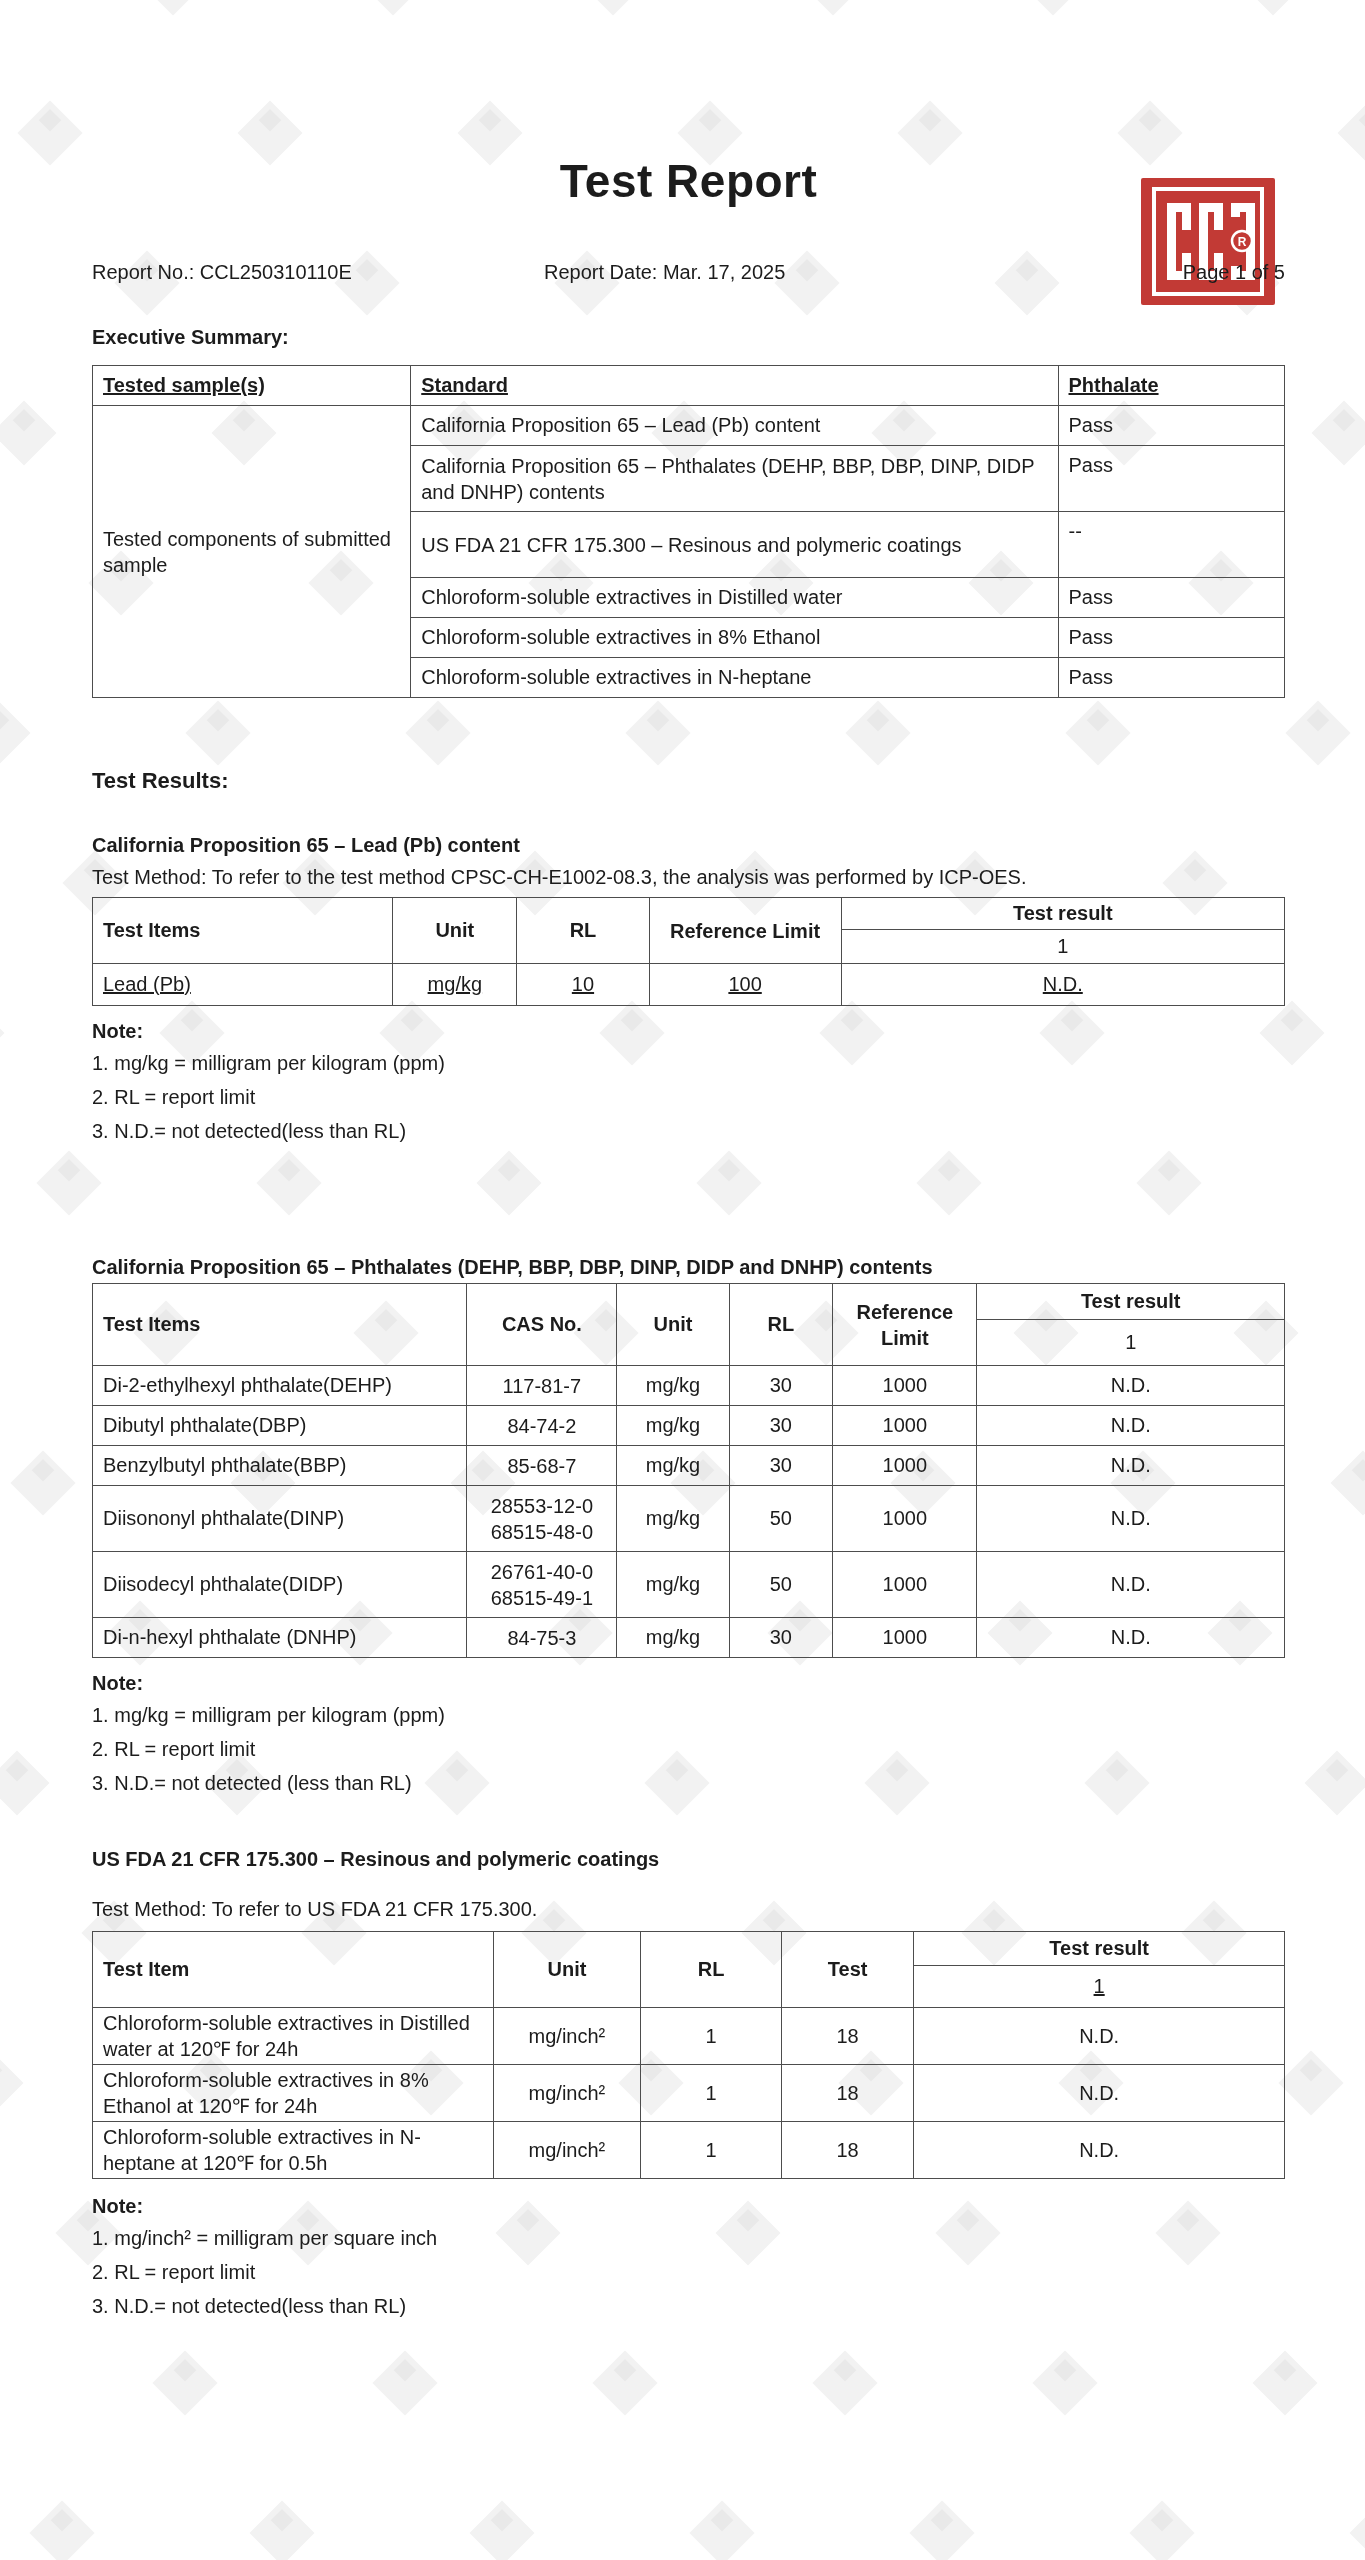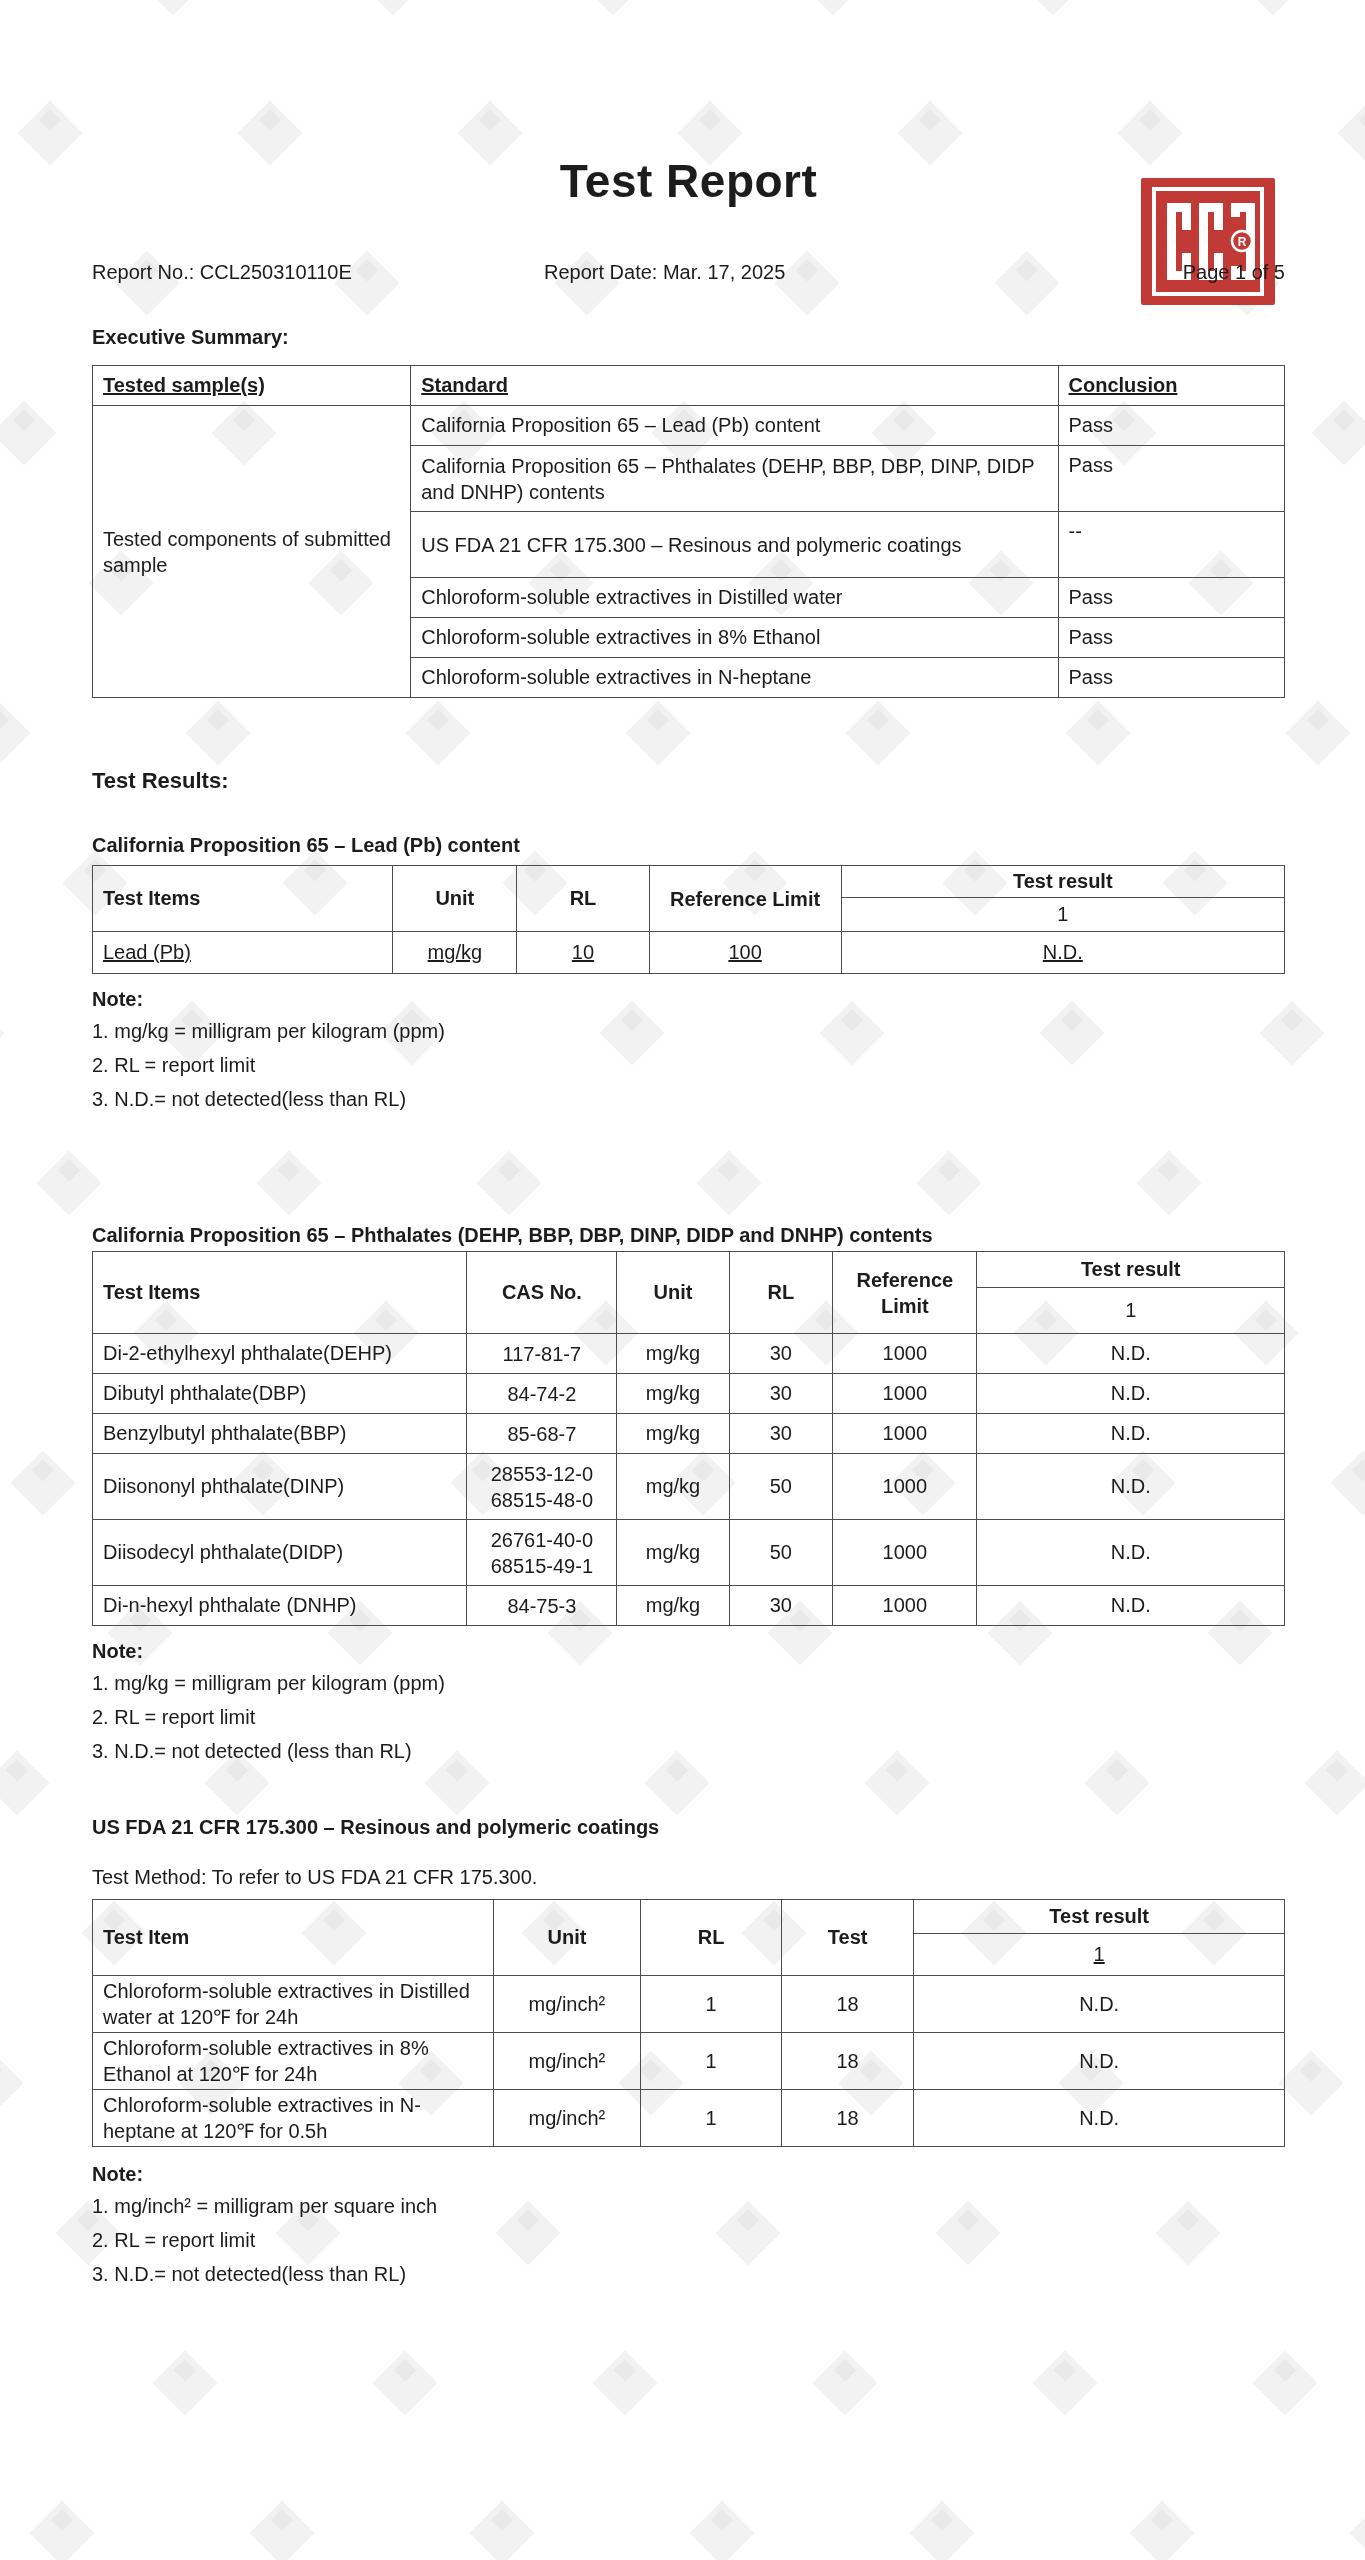--- a/index.html
+++ b/index.html
@@ -447,21 +447,21 @@
     <table class="t">
       <colgroup>
           <col style="width:26.7%">
           <col style="width:54.3%">
           <col style="width:19%">
         </colgroup>
       <tbody>
         <tr class="h40">
           <td class="l"><span class="uhead">Tested sample(s)</span></td>
           <td class="l"><span class="uhead">Standard</span></td>
-          <td class="l"><span class="uhead">Conclusion</span></td>
+          <td class="l"><span class="uhead">Phthalate</span></td>
         </tr>
         <tr class="h40">
           <td class="l twoline" rowspan="6">Tested components of submitted sample</td>
           <td class="l">California Proposition 65 – Lead (Pb) content</td>
           <td class="l">Pass</td>
         </tr>
         <tr class="h66">
           <td class="l twoline">California Proposition 65 – Phthalates (DEHP, BBP, DBP, DINP, DIDP and DNHP) contents</td>
           <td class="l" style="vertical-align:top;padding-top:8px;">Pass</td>
         </tr>
@@ -480,20 +480,21 @@
         <tr class="h40">
           <td class="l">Chloroform-soluble extractives in N-heptane</td>
           <td class="l">Pass</td>
         </tr>
       </tbody>
     </table>
 
     <div class="h-results">Test Results:</div>
 
     <div class="h-section mt-lead">California Proposition 65 – Lead (Pb) content</div>
+    <div class="plain mt8">Test Method: To refer to the test method CPSC-CH-E1002-08.3, the analysis was performed by ICP-OES.</div>
 
     <table class="t-data">
       <colgroup>
           <col style="width:25.2%">
           <col style="width:10.4%">
           <col style="width:11.1%">
           <col style="width:16.1%">
           <col style="width:37.2%">
         </colgroup>
       <tbody>

